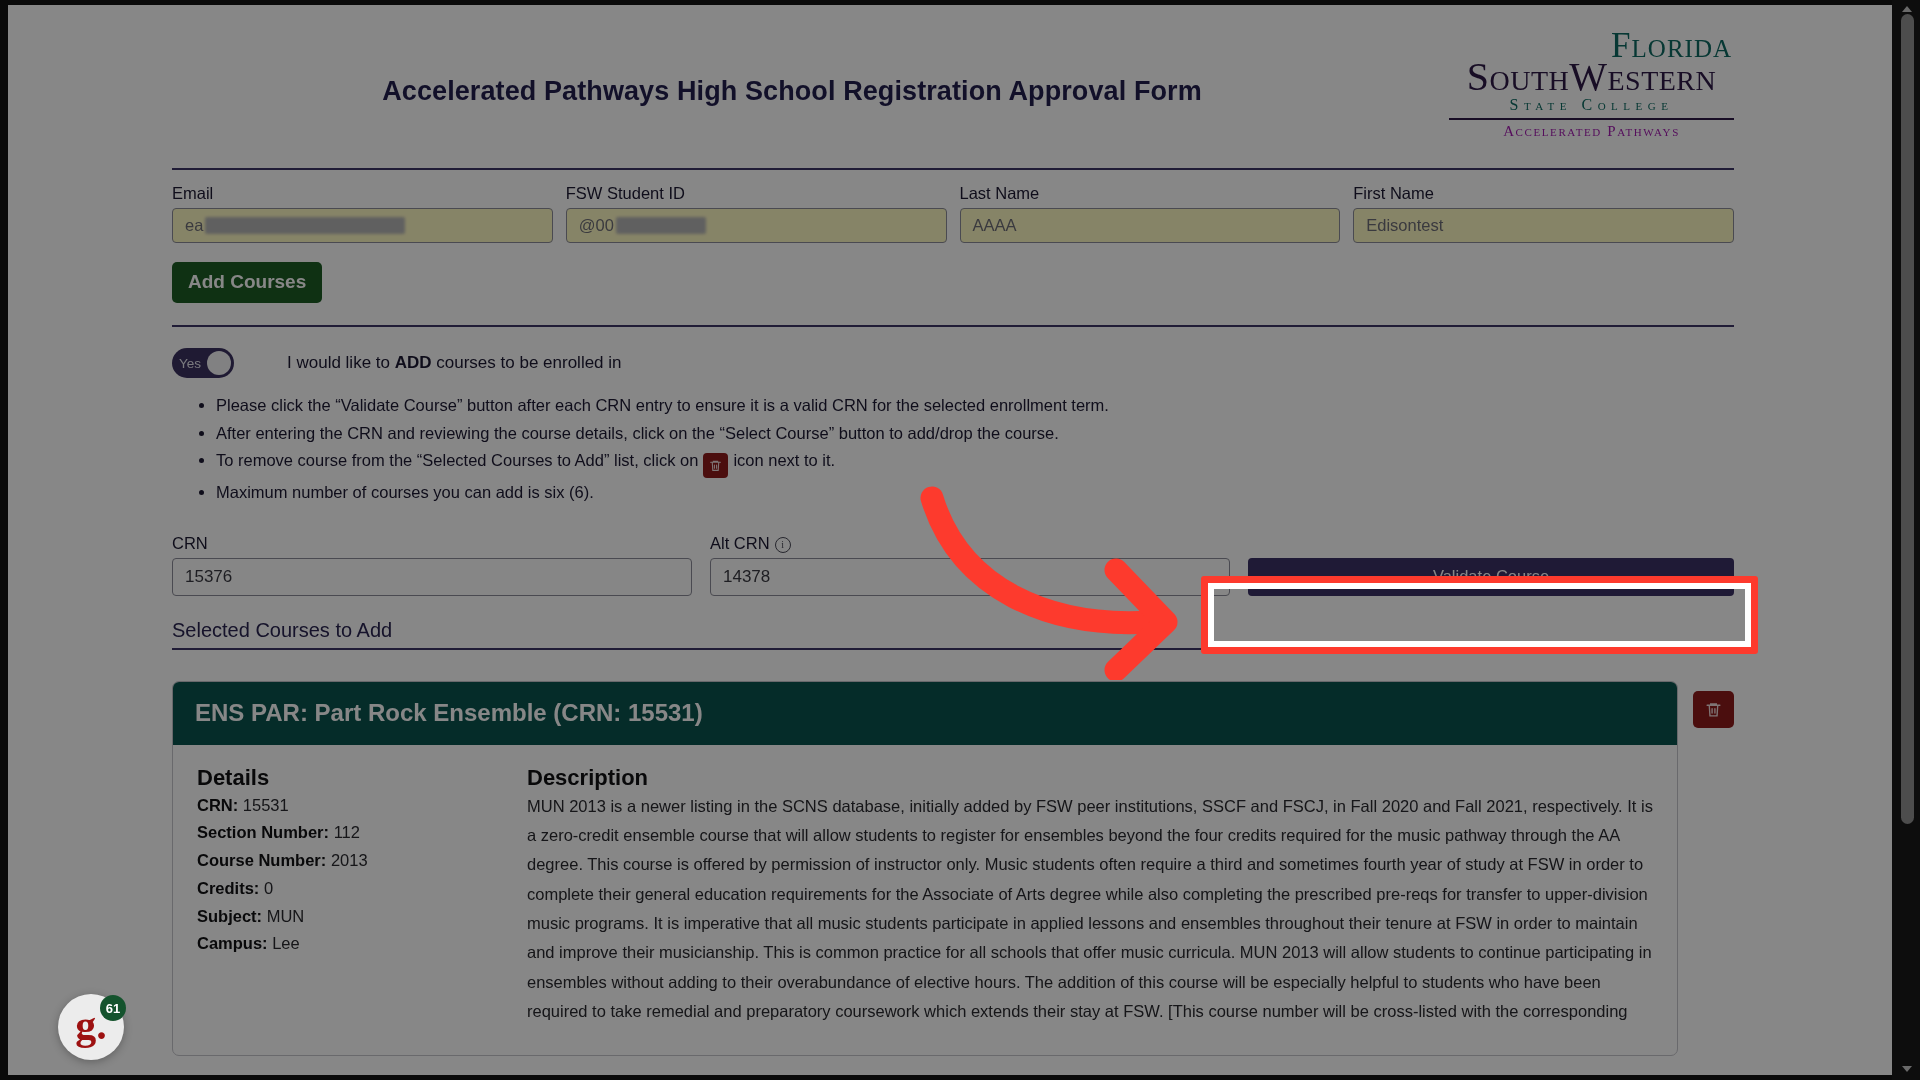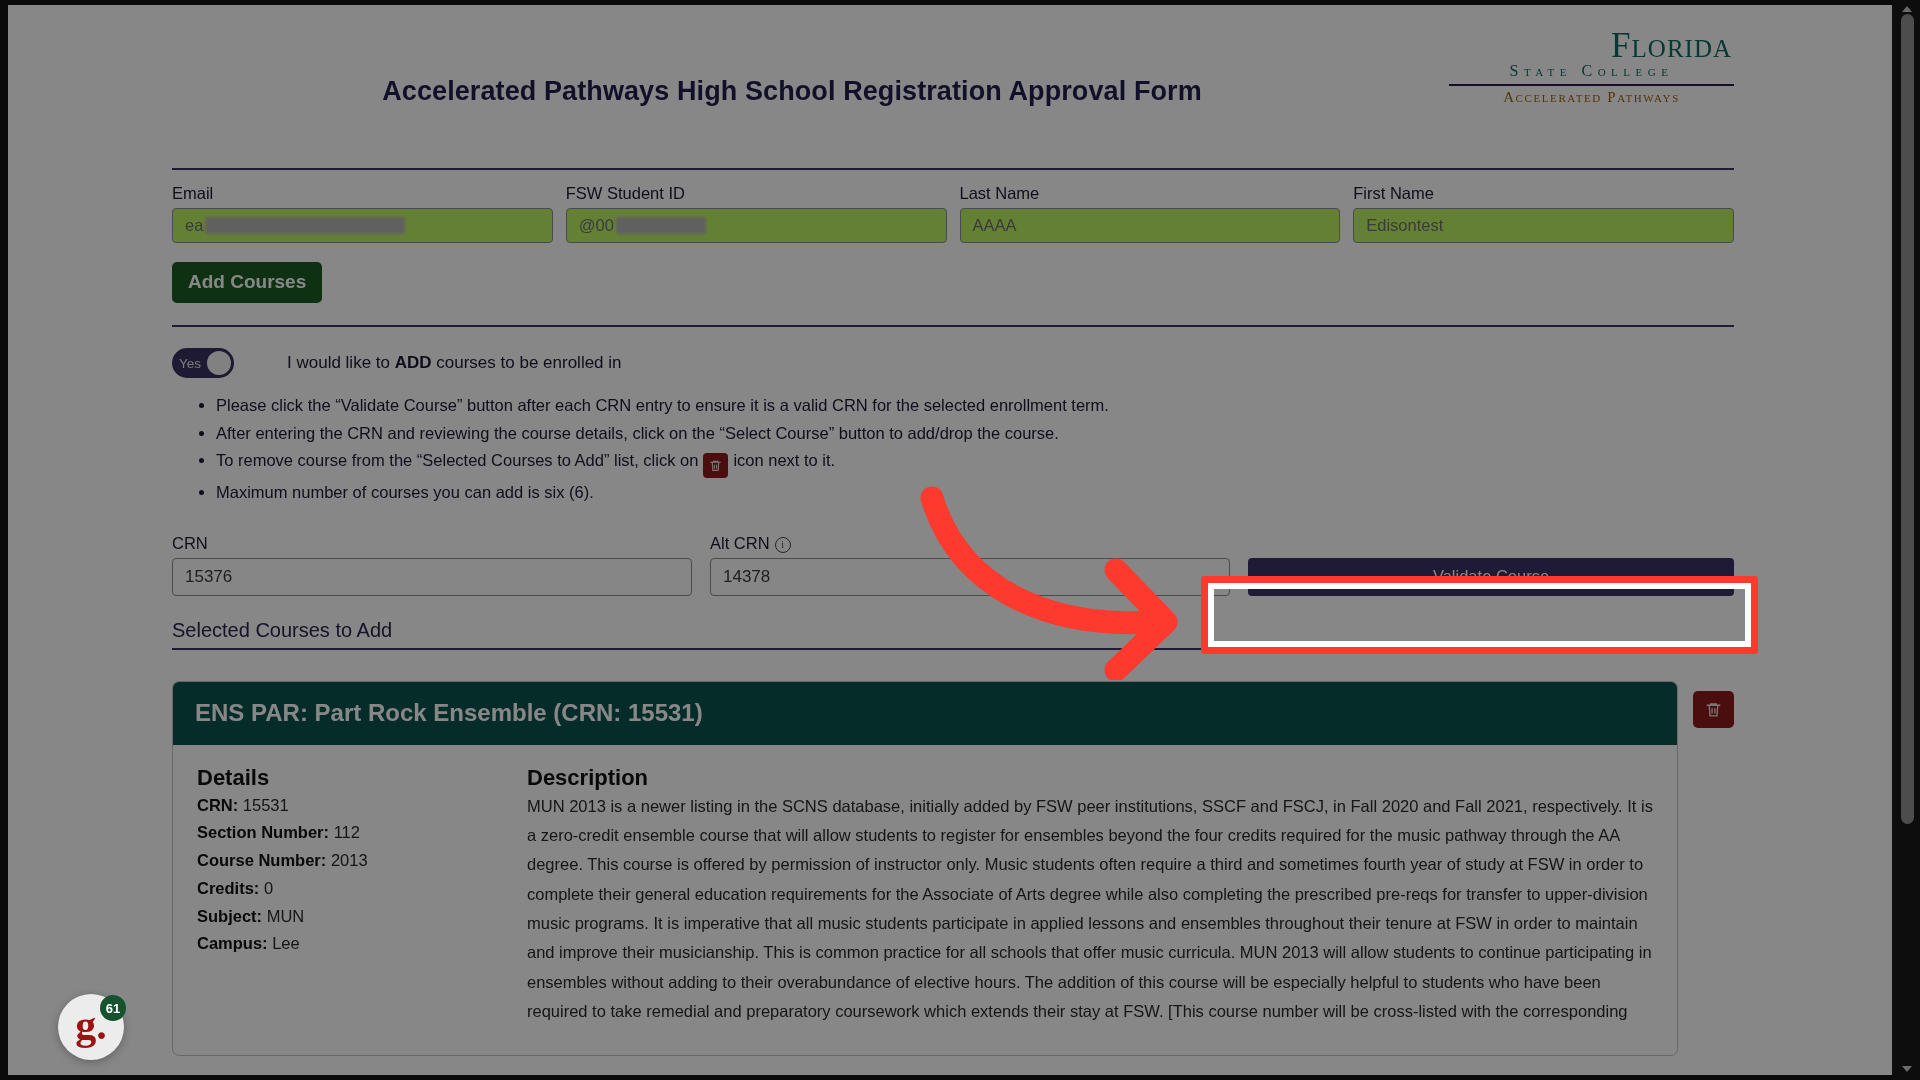--- a/index.html
+++ b/index.html
@@ -89,21 +89,21 @@
     margin-top: 0px;
   }
   .logo-rule {
     height: 2px;
     background: #2e1a47;
     margin-top: 5px;
     margin-bottom: 4px;
   }
   .logo-ap {
     font-size: 15px;
-    color: #a16207;
+    color: #a21caf;
     letter-spacing: 1.6px;
     font-variant: small-caps;
   }
 
   
   .divider {
     height: 2px;
     background: #3e3566;
     margin: 0;
   }
@@ -118,21 +118,21 @@
   .field-label {
     font-size: 16.5px;
     color: #1d1a33;
     margin-bottom: 5px;
     font-weight: normal;
   }
   .field-input {
     height: 35px;
     border: 1px solid #8c8c99;
     border-radius: 4px;
-    background: #bef264;
+    background: #fef9c3;
     display: flex;
     align-items: center;
     padding: 0 12px;
     font-size: 16.5px;
     color: #6f6f77;
     box-sizing: border-box;
     overflow: hidden;
     white-space: nowrap;
   }
   .redact {
@@ -447,20 +447,21 @@
 
   <div id="page">
     <div class="content">
 
       
       <div class="header">
         <div class="form-title">Accelerated Pathways High School Registration Approval Form</div>
 
         <div class="logo">
           <div class="logo-florida">Florida</div>
+          <div class="logo-sw">SouthWestern</div>
           <div class="logo-state">State College</div>
           <div class="logo-rule"></div>
           <div class="logo-ap">Accelerated Pathways</div>
         </div>
       </div>
 
       <div class="divider"></div>
 
       
       <div class="field-row">

